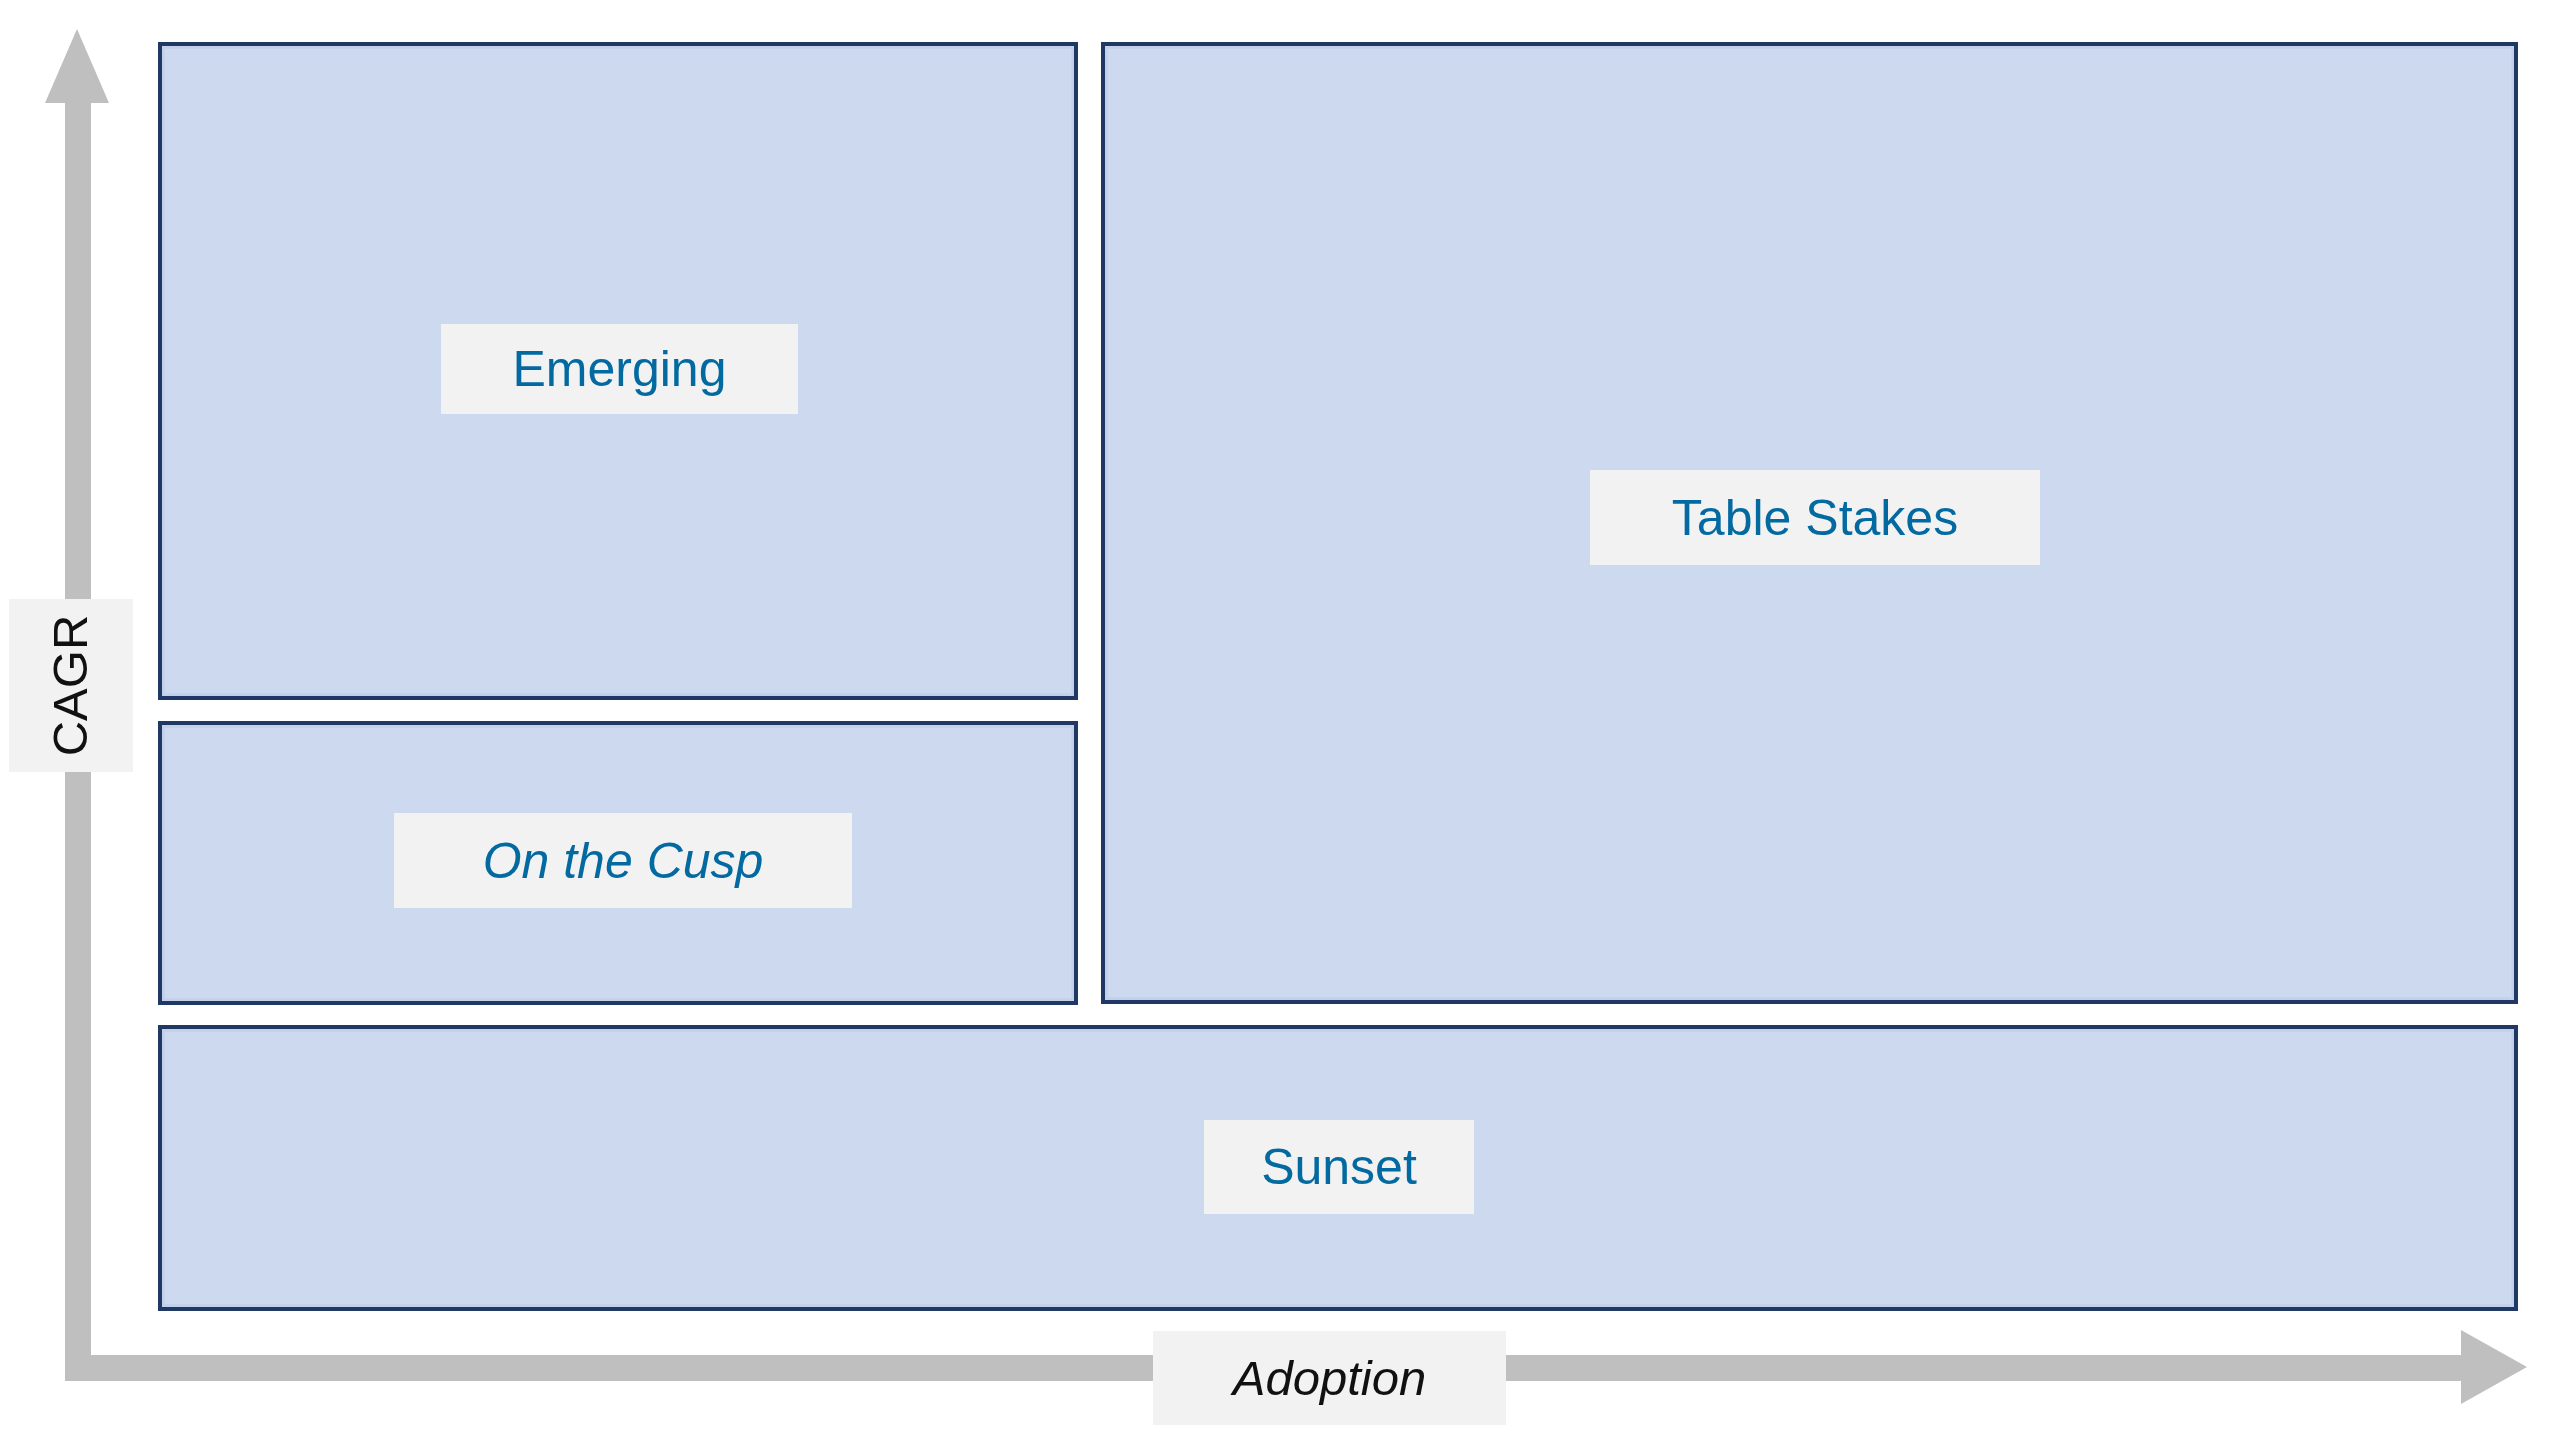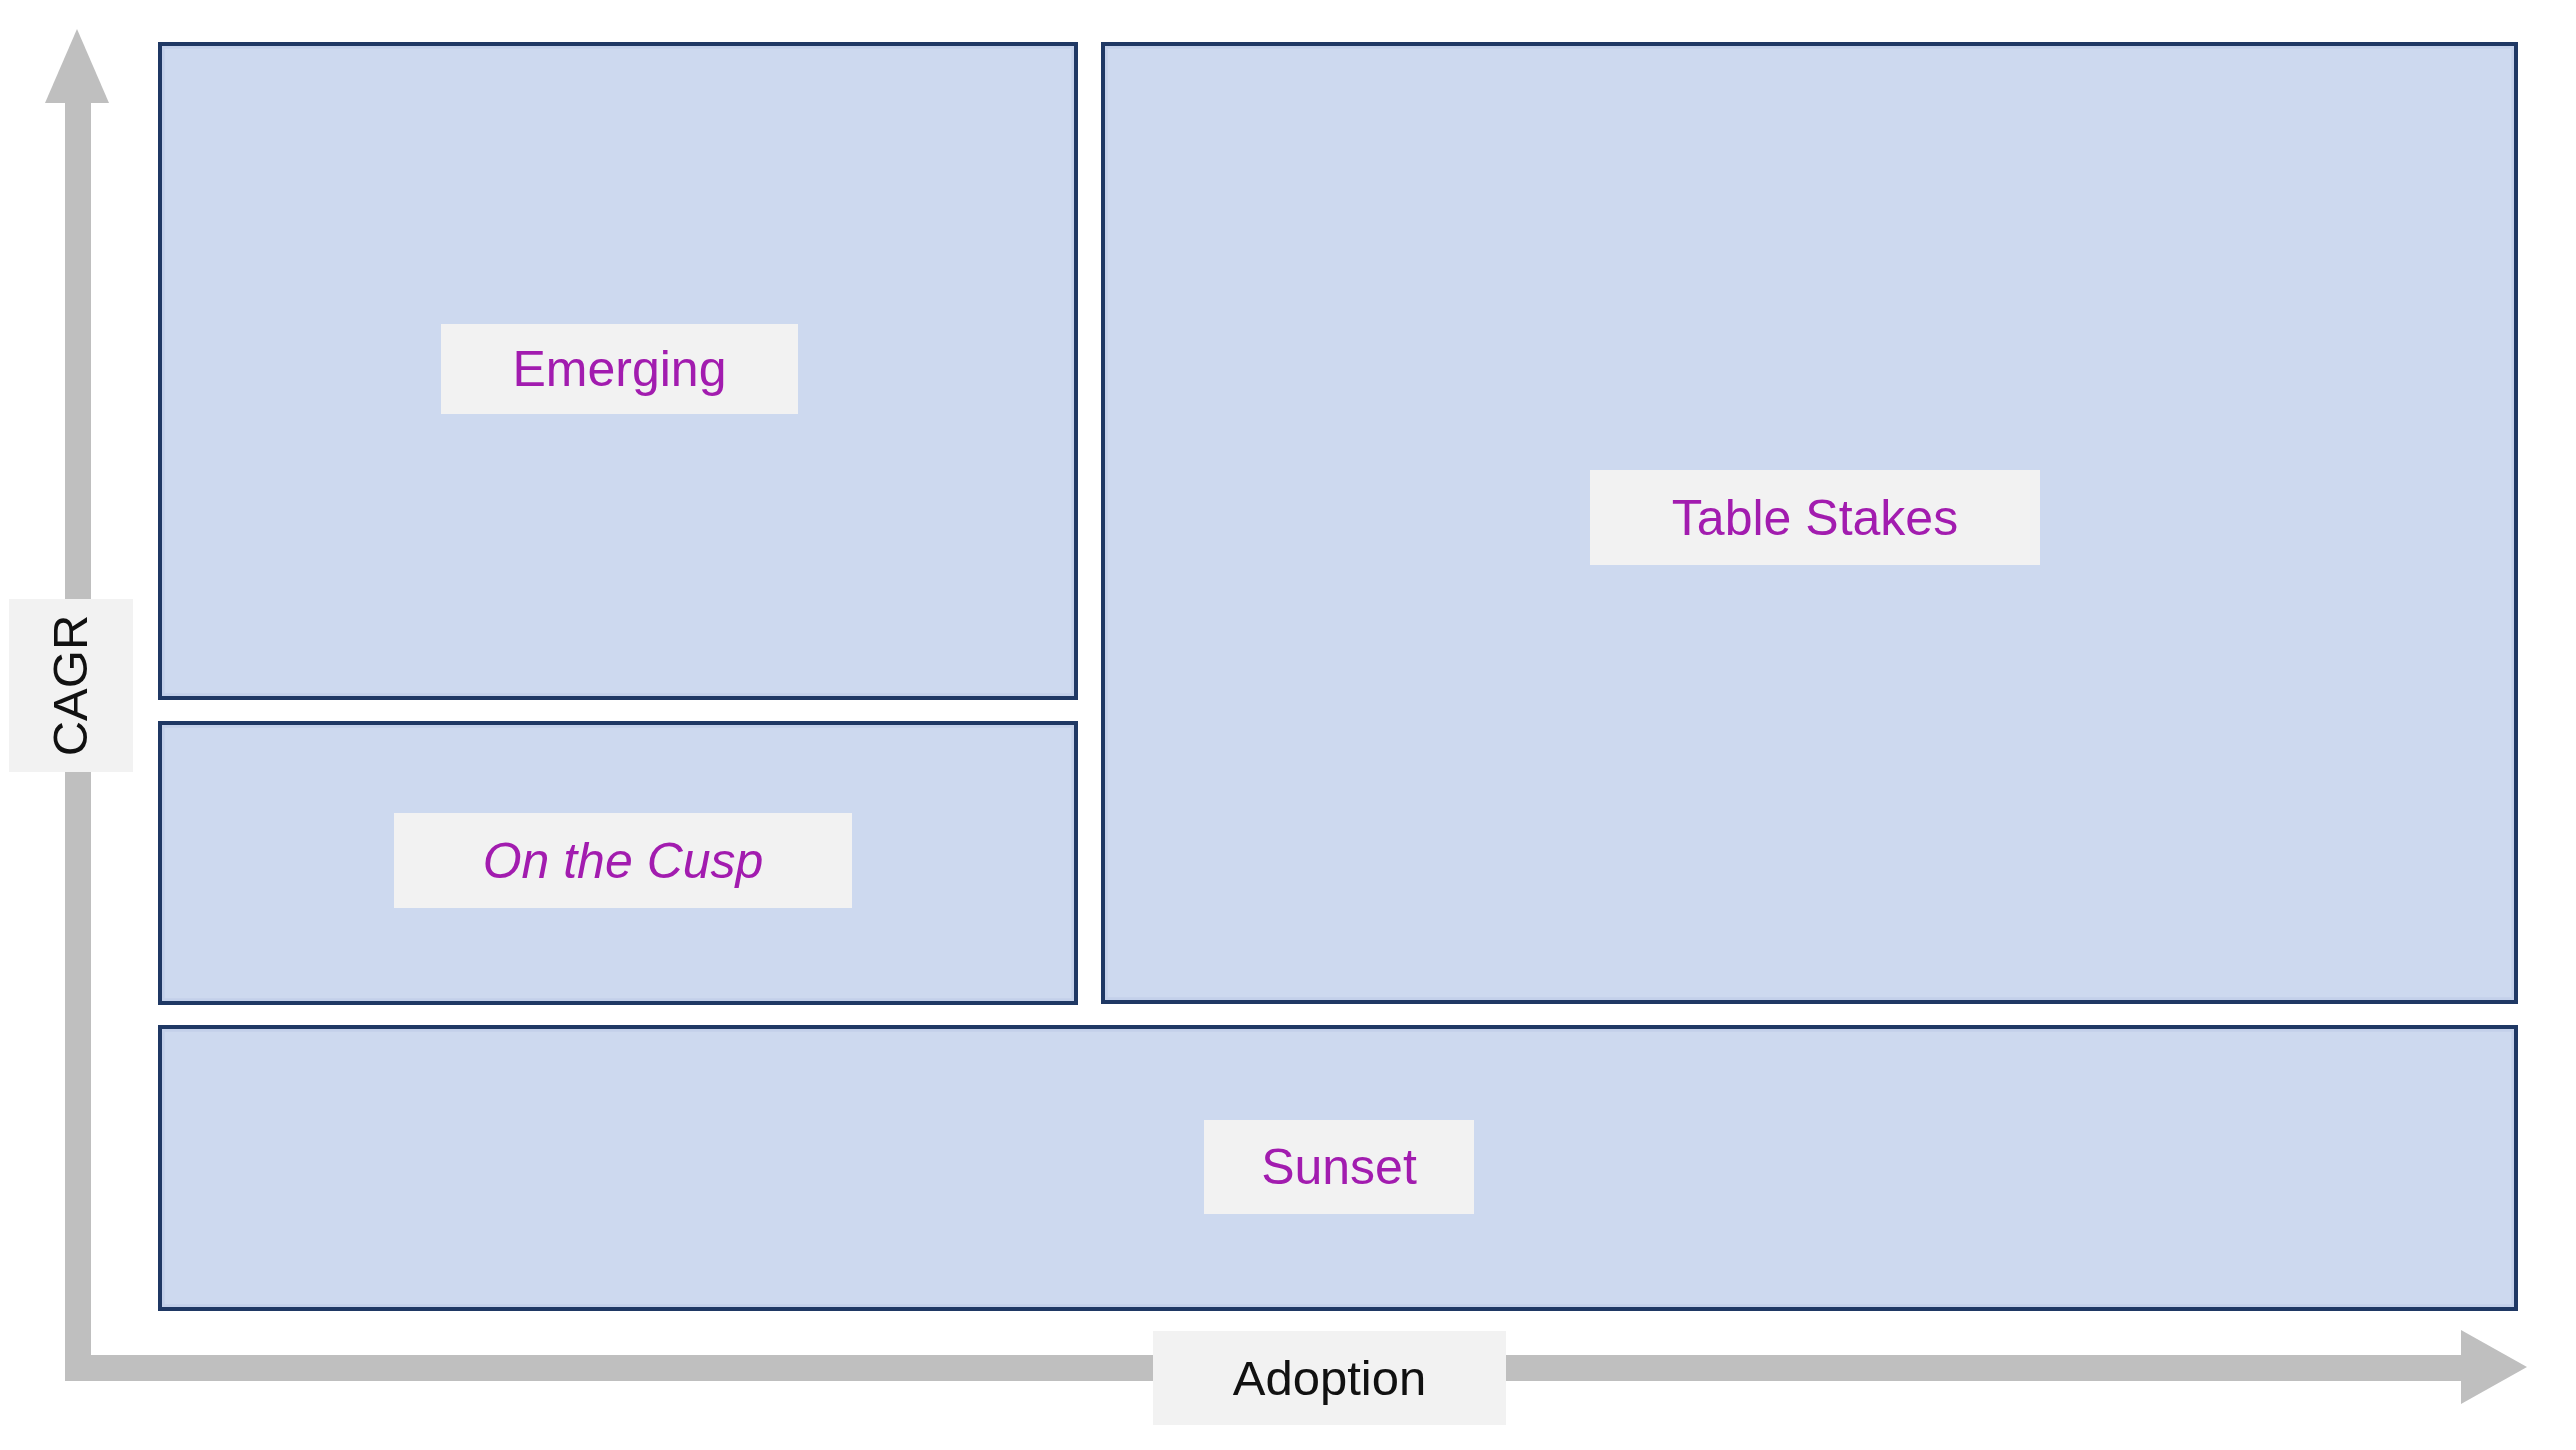--- a/index.html
+++ b/index.html
@@ -78,40 +78,41 @@
   }
   #axis-title-y span {
     transform: rotate(-90deg);
     display: block;
   }
   #axis-title-x {
     left: 1153px;
     top: 1331px;
     width: 353px;
     height: 94px;
+    font-style: italic;
   }
 
   
   .quad {
     position: absolute;
     background: #CDD9EF;
     border: 4.5px solid #1F3864;
     box-sizing: border-box;
     box-shadow: inset 0 0 0 2.7px #C3D0EA;
   }
   #quad-emerging    { left: 158px;  top: 42px;   width: 920px; height: 658px;  }
   #quad-table       { left: 1101px; top: 42px;   width: 1417px; height: 962px; }
   #quad-cusp        { left: 158px;  top: 721px;  width: 920px; height: 284px;  }
   #quad-sunset      { left: 158px;  top: 1025px; width: 2360px; height: 286px;  }
 
   
   .quad-label {
     position: absolute;
     background: #F2F2F2;
-    color: #a21caf;
+    color: #0369a1;
     font-size: 50px;
     line-height: 1;
     display: flex;
     align-items: center;
     justify-content: center;
     white-space: nowrap;
   }
   #label-emerging { left: 441px;  top: 324px;  width: 357px; height: 90px; }
   #label-table    { left: 1590px; top: 470px;  width: 450px; height: 95px; }
   #label-cusp     { left: 394px;  top: 813px;  width: 458px; height: 95px; font-style: italic; }

